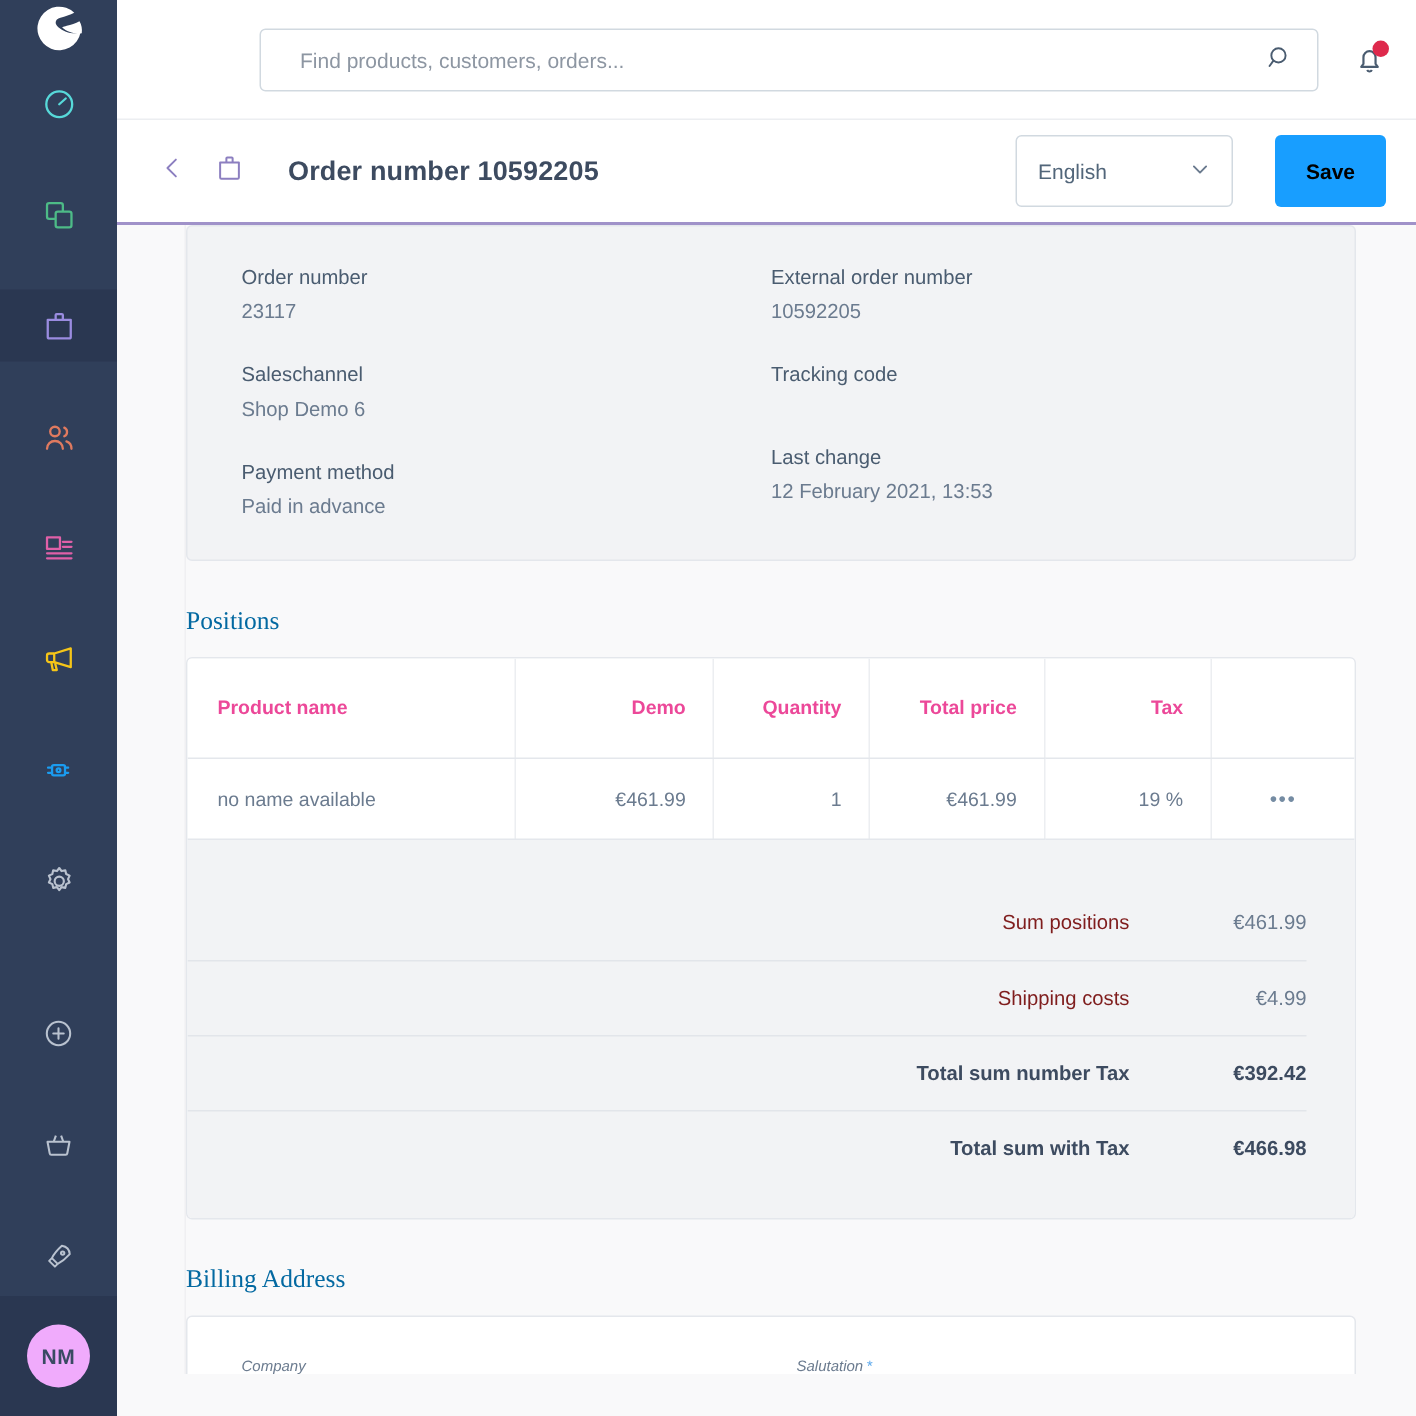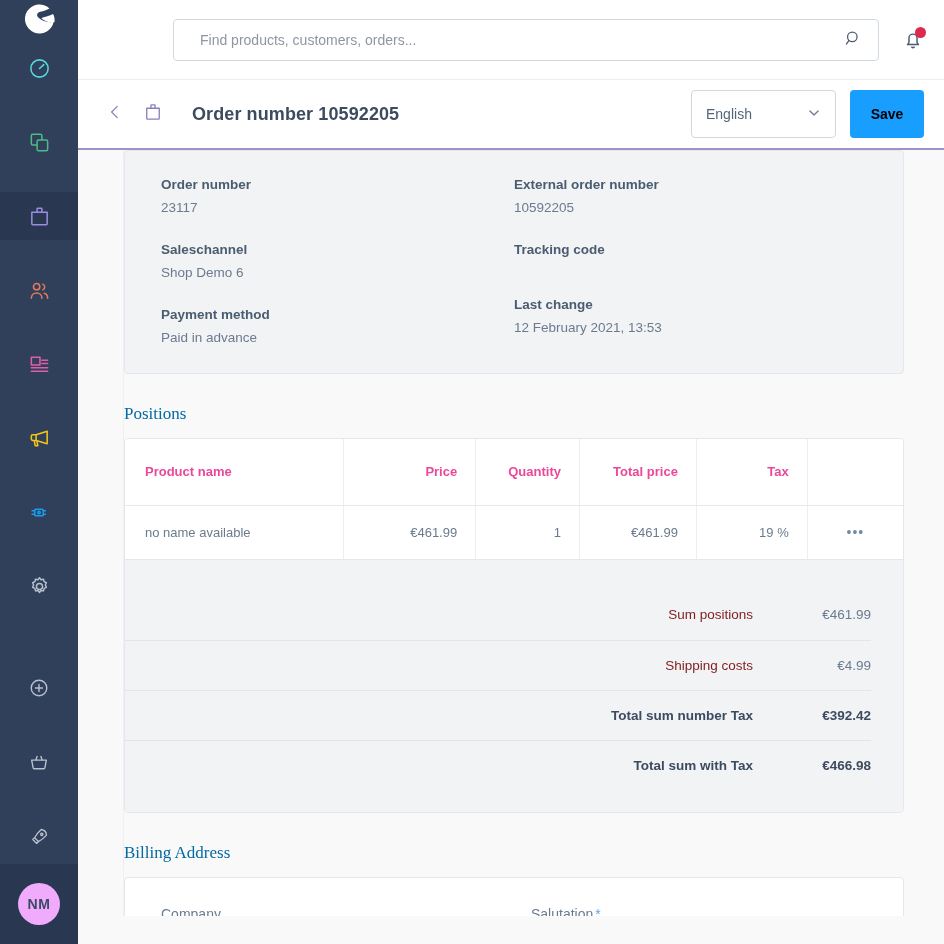--- a/index.html
+++ b/index.html
@@ -88,21 +88,21 @@
     border-bottom: 2px solid #a092c9;
     display: flex; align-items: center; padding: 0 20px 0 20px;
     position: relative;
   }
   .sb-back { width: 34px; display:flex; align-items:center; justify-content:center; cursor:pointer;}
   .sb-bagicon { width: 34px; display:flex; align-items:center; justify-content:center; margin-left:4px; }
   .sb-title {
     margin-left: 22px; font-size: 18px; color: #3e4category; color:#3d4b60;
     font-weight: 600; letter-spacing: .1px;
   }
-  .sb-right { margin-left: auto; display: flex; align-items: center; gap: 14px; justify-content: center; }
+  .sb-right { margin-left: auto; display: flex; align-items: center; gap: 28px; justify-content: center; }
   .lang-select {
     width: 145px; height: 48px; border: 1px solid #d1d9e0; border-radius: 4px;
     background: #fff; display: flex; align-items: center; padding: 0 14px;
     font-size: 14px; color: #52667a; cursor: pointer;
   }
   .lang-select .caret { margin-left: auto; }
   .save-btn {
     height: 48px; min-width: 74px; padding: 0 20px;
     background: #189eff; color: #000000; border: 0; border-radius: 4px;
     font-family: "Liberation Sans", sans-serif;
@@ -121,21 +121,21 @@
     margin-top: 0;
   }
 
   
   .card-general { padding: 26px 36px 28px 36px; }
   .ginfo { display: flex; }
   .gcol { width: 50%; }
   .gfield { margin-bottom: 27px; }
   .gfield:last-child { margin-bottom: 0; }
   .gfield.tall { margin-bottom: 40px; }
-  .glabel { font-size: 13.5px; font-weight: bold; color: #4a5c70; margin-bottom: 8px; }
+  .glabel { font-size: 13.5px; font-weight: normal; color: #4a5c70; margin-bottom: 8px; }
   .gval { font-size: 13.5px; color: #6b7b8f; }
 
   .section-title {
     font-size: 17px; color: #0369a1; margin: 30px 0 14px 0; font-weight: normal; font-family: Liberation Serif, serif;
   }
 
   
   .pos-card { background: #fff; border: 1px solid #e4e7ec; border-radius: 4px; overflow: hidden; }
   table.positions { width: 100%; border-collapse: collapse; table-layout: fixed; }
   table.positions th {
@@ -166,21 +166,21 @@
   .sum-row.bold .lbl, .sum-row.bold .val { font-weight: bold; color: #3d4b60; }
   .sum-spacer { height: 30px; }
 
   
   .billing-card {
     background: #fff; border: 1px solid #e4e7ec; border-radius: 4px;
     padding: 28px 36px 0 36px;
   }
   .frow { display: flex; gap: 34px; }
   .fcol { width: 50%; }
-  .flabel { font-size: 14px; color: #6b7b8f; margin-bottom: 26px; }
+  .flabel { font-size: 10px; color: #6b7b8f; margin-bottom: 26px; font-style: italic; }
   .req { color: #5ba8ec; margin-left: 2px; }
   .finput {
     width: 100%; height: 48px; border: 1px solid #d8dde3; border-radius: 4px;
     background: #fff; outline: none; padding: 0 14px;
     font-family: "Liberation Sans", sans-serif; font-size: 14px; color: #52667a;
   }
   .fselect {
     width: 162px; height: 48px; border: 1px solid #d8dde3; border-radius: 4px;
     background: #fff; display: flex; align-items: center; padding: 0 14px;
     font-size: 14px; color: #52667a; cursor: pointer;
@@ -459,21 +459,21 @@
             <col style="width:217px">
               <col style="width:131px">
               <col style="width:103px">
             <col style="width:116px">
               <col style="width:110px">
               <col style="width:95px">
           </colgroup>
           <thead>
             <tr>
               <th class="c-name">Product name</th>
-              <th class="c-num">Price</th>
+              <th class="c-num">Demo</th>
               <th class="c-num">Quantity</th>
               <th class="c-num">Total price</th>
               <th class="c-num">Tax</th>
               <th class="c-act"></th>
             </tr>
           </thead>
           <tbody>
             <tr>
               <td class="c-name">no name available</td>
               <td class="c-num">€461.99</td>

